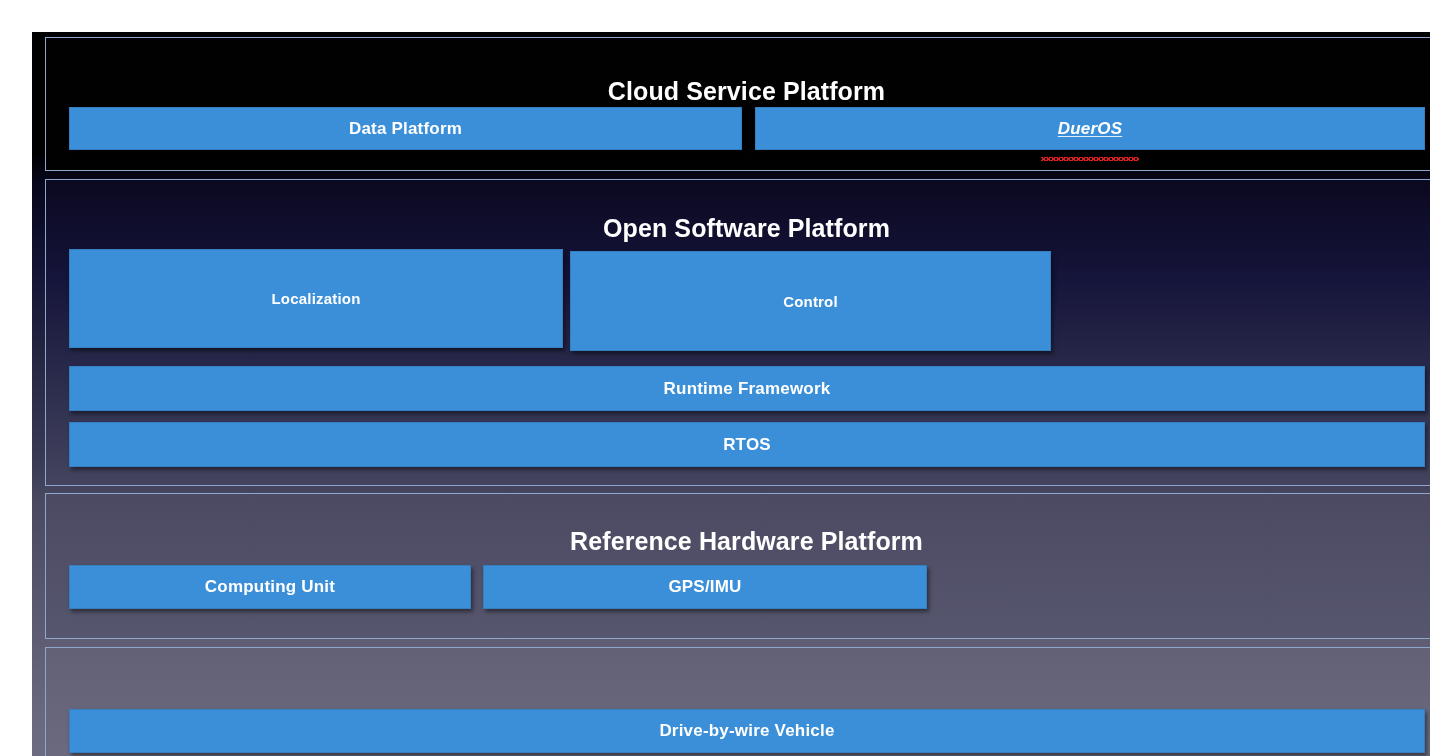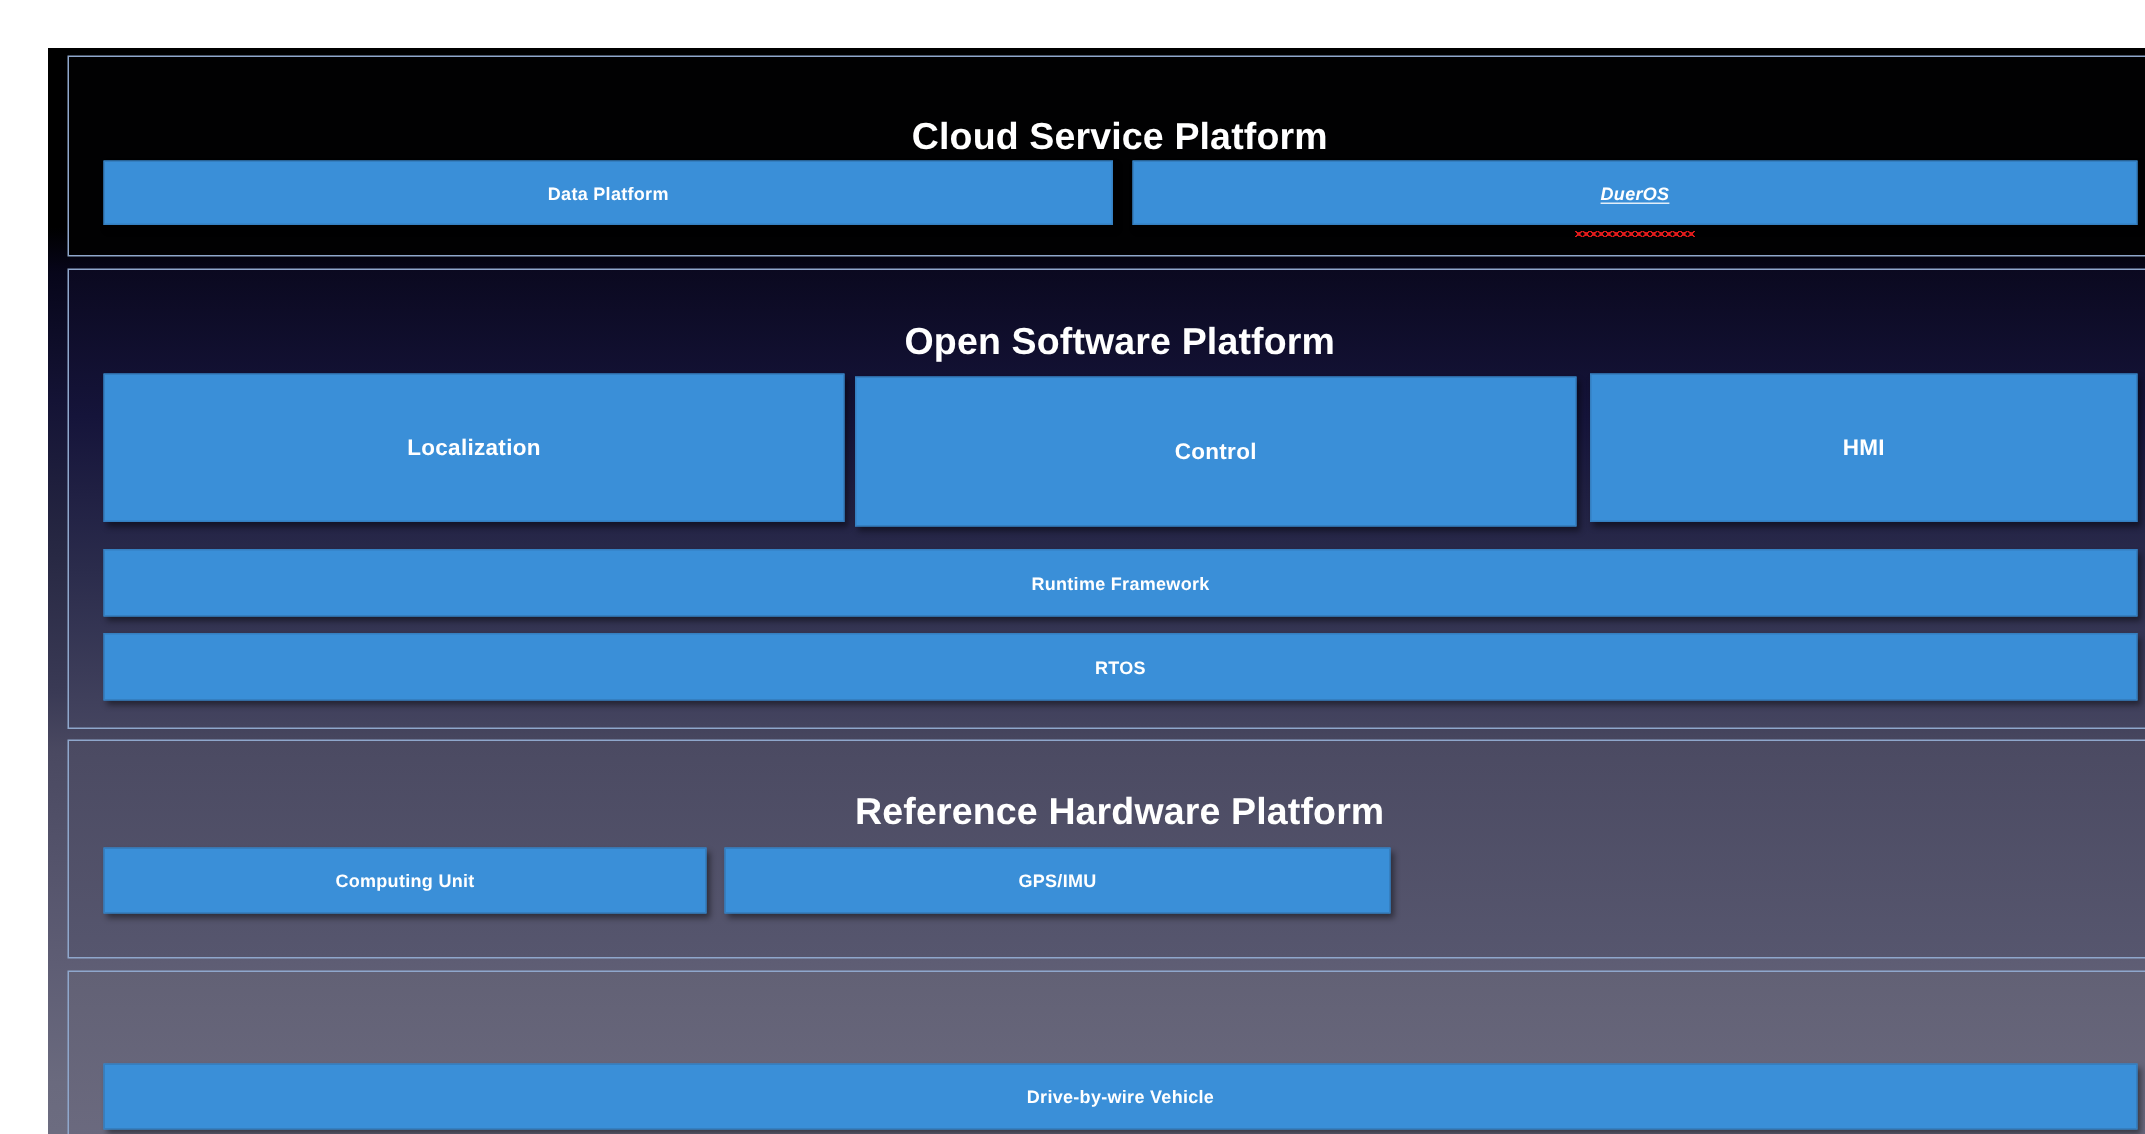--- a/index.html
+++ b/index.html
@@ -53,21 +53,21 @@
   .blk {
     position: absolute;
     background: #3a8fd8;
     border: 1px solid #357fc0;
     box-shadow: 2px 3px 4px rgba(0,0,0,0.45);
     display: flex;
     align-items: center;
     justify-content: center;
     color: #ffffff;
     font-weight: bold;
-    font-size: 12px;
+    font-size: 17px;
     letter-spacing: 0.2px;
   }
 
   .blk.lg { font-size: 15px; }
 
   
   .spell {
     position: relative;
     text-decoration: underline;
     text-decoration-color: rgba(255,255,255,0.85);
@@ -139,23 +139,20 @@
     <div class="panel-title">Open Software Platform</div>
 
     <div class="blk lg" style="left:23px; top:69px; width:494px; height:99px;">
       <span>Localization</span>
     </div>
 
     <div class="blk lg" style="left:524px; top:71px; width:481px; height:100px;">
       <span>Control</span>
     </div>
 
-    <div class="blk lg" style="left:1014px; top:69px; width:365px; height:99px;">
-      <span>HMI</span>
-    </div>
 
     <div class="blk" style="left:23px; top:186px; width:1356px; height:45px;">
       <span>Runtime Framework</span>
     </div>
 
     <div class="blk" style="left:23px; top:242px; width:1356px; height:45px;">
       <span>RTOS</span>
     </div>
   </div>
 

